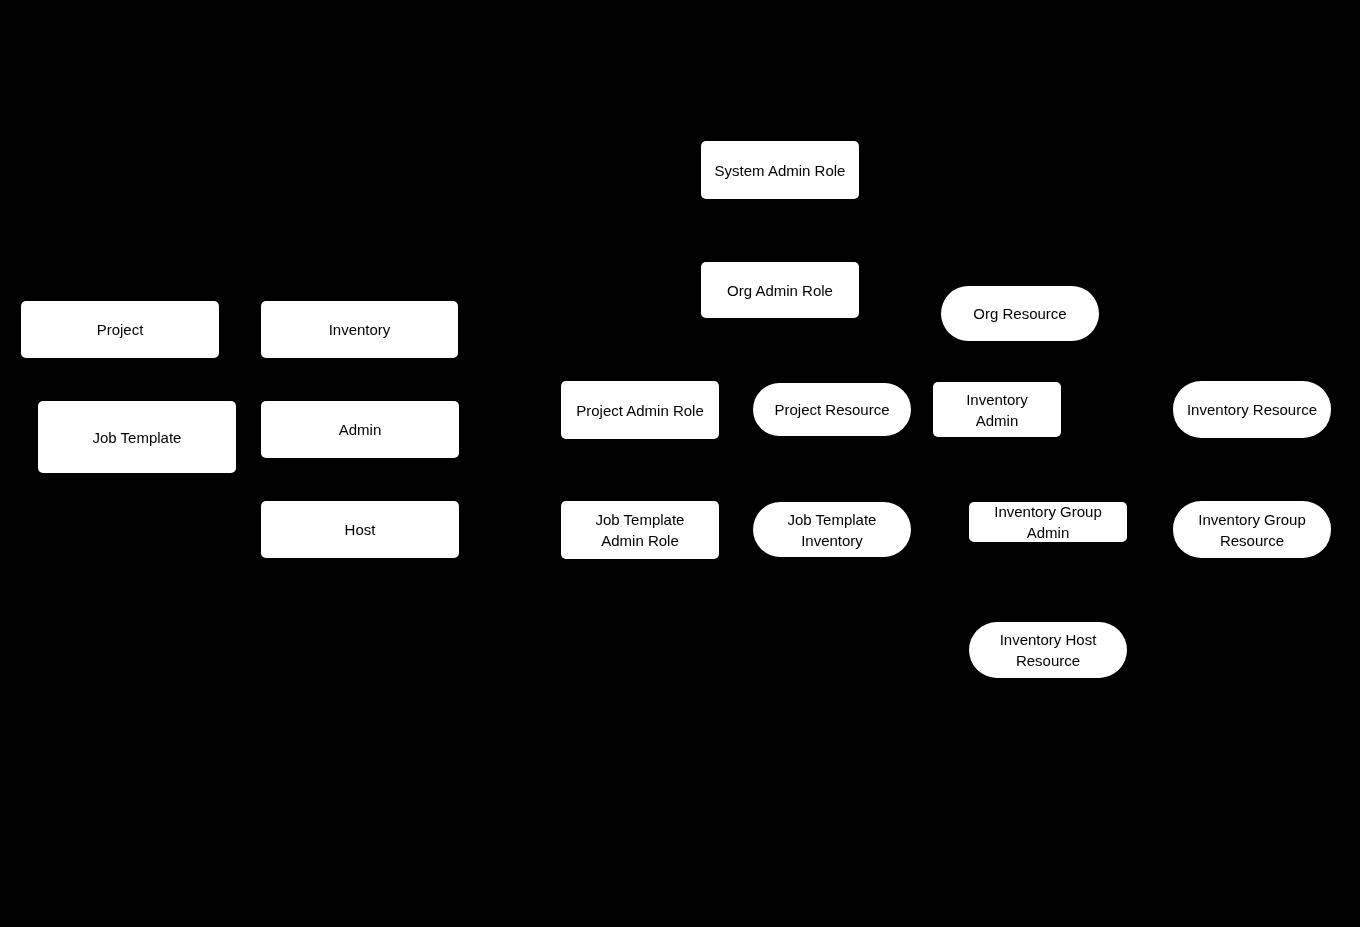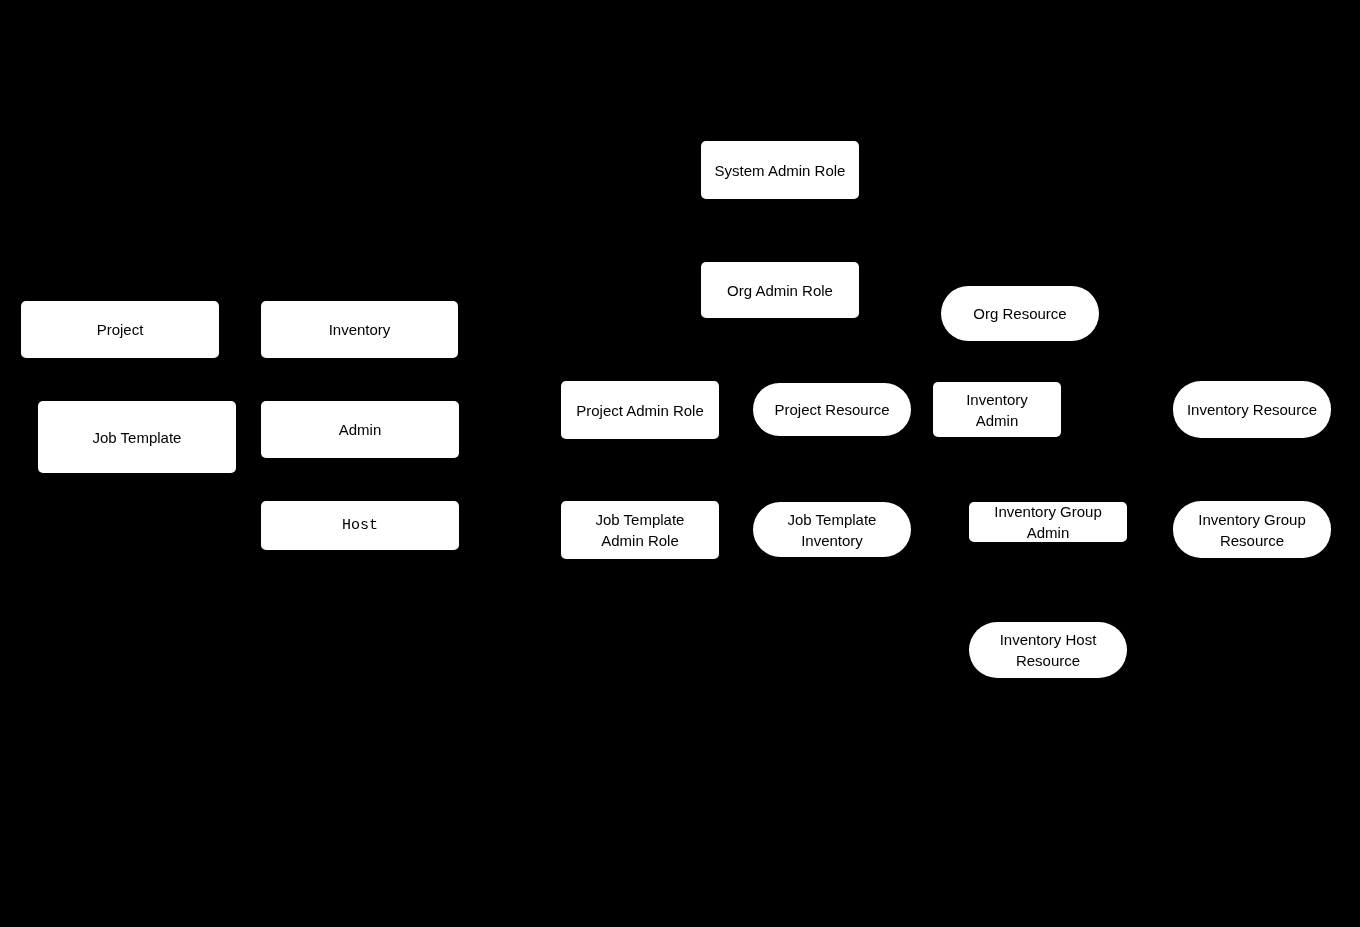--- a/index.html
+++ b/index.html
@@ -30,21 +30,21 @@
   }
   .rect { border-radius: 5px; }
   .pill { border-radius: 28px; }
 
   
   #n-organization          { left: 141px;  top: 202px; width: 198px; height: 56px; }
   #n-project               { left: 21px;   top: 301px; width: 198px; height: 57px; }
   #n-inventory             { left: 261px;  top: 301px; width: 197px; height: 57px; }
   #n-job-template          { left: 38px;   top: 401px; width: 198px; height: 72px; }
   #n-group                 { left: 261px;  top: 401px; width: 198px; height: 57px; }
-  #n-host                  { left: 261px;  top: 501px; width: 198px; height: 49px; font-family: Liberation Mono, monospace; }
+  #n-host                  { left: 261px;  top: 501px; width: 198px; height: 57px; }
 
   
   #n-system-admin-role     { left: 701px;  top: 141px; width: 158px; height: 58px; }
   #n-org-admin-role        { left: 701px;  top: 262px; width: 158px; height: 56px; }
   #n-org-resource          { left: 941px;  top: 262px; width: 158px; height: 55px; margin-top: 24px; }
   #n-project-admin-role    { left: 561px;  top: 381px; width: 158px; height: 58px; }
   #n-project-resource      { left: 753px;  top: 383px; width: 158px; height: 53px; }
   #n-inventory-admin       { left: 933px;  top: 382px; width: 128px; height: 55px; }
   #n-inventory-resource    { left: 1173px; top: 381px; width: 158px; height: 57px; }
   #n-job-template-admin-role { left: 561px;  top: 501px; width: 158px; height: 58px; }

